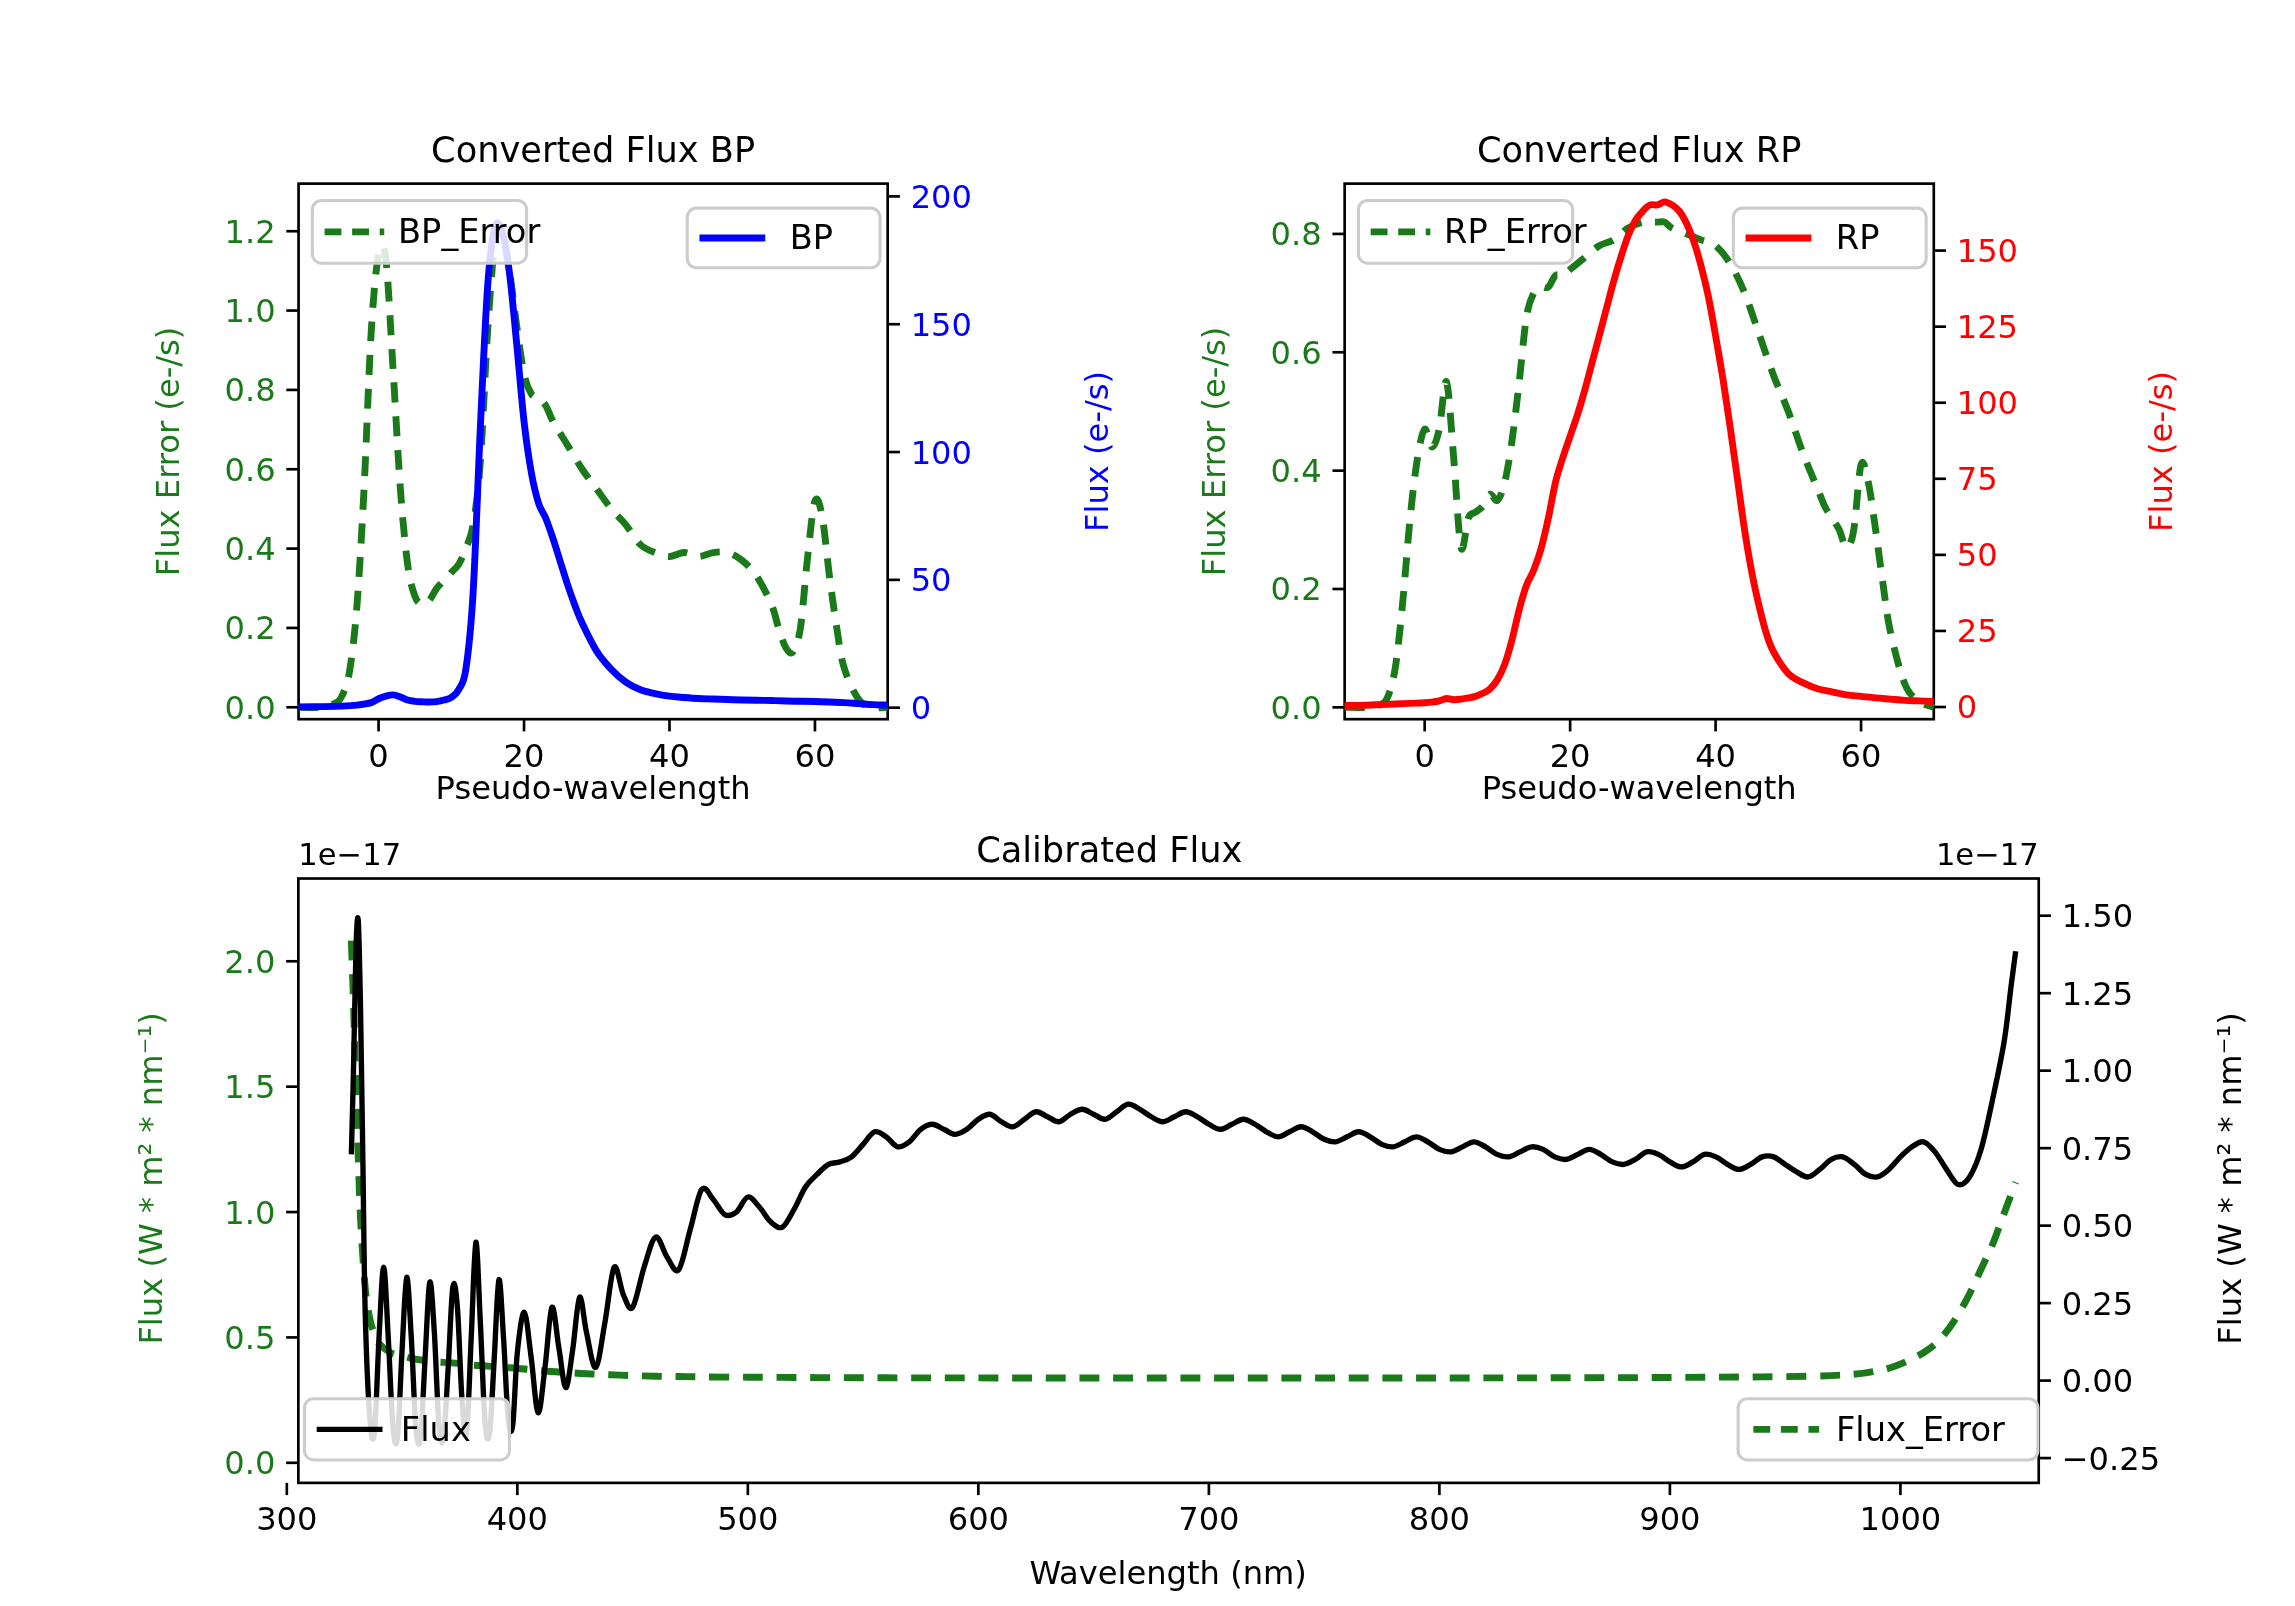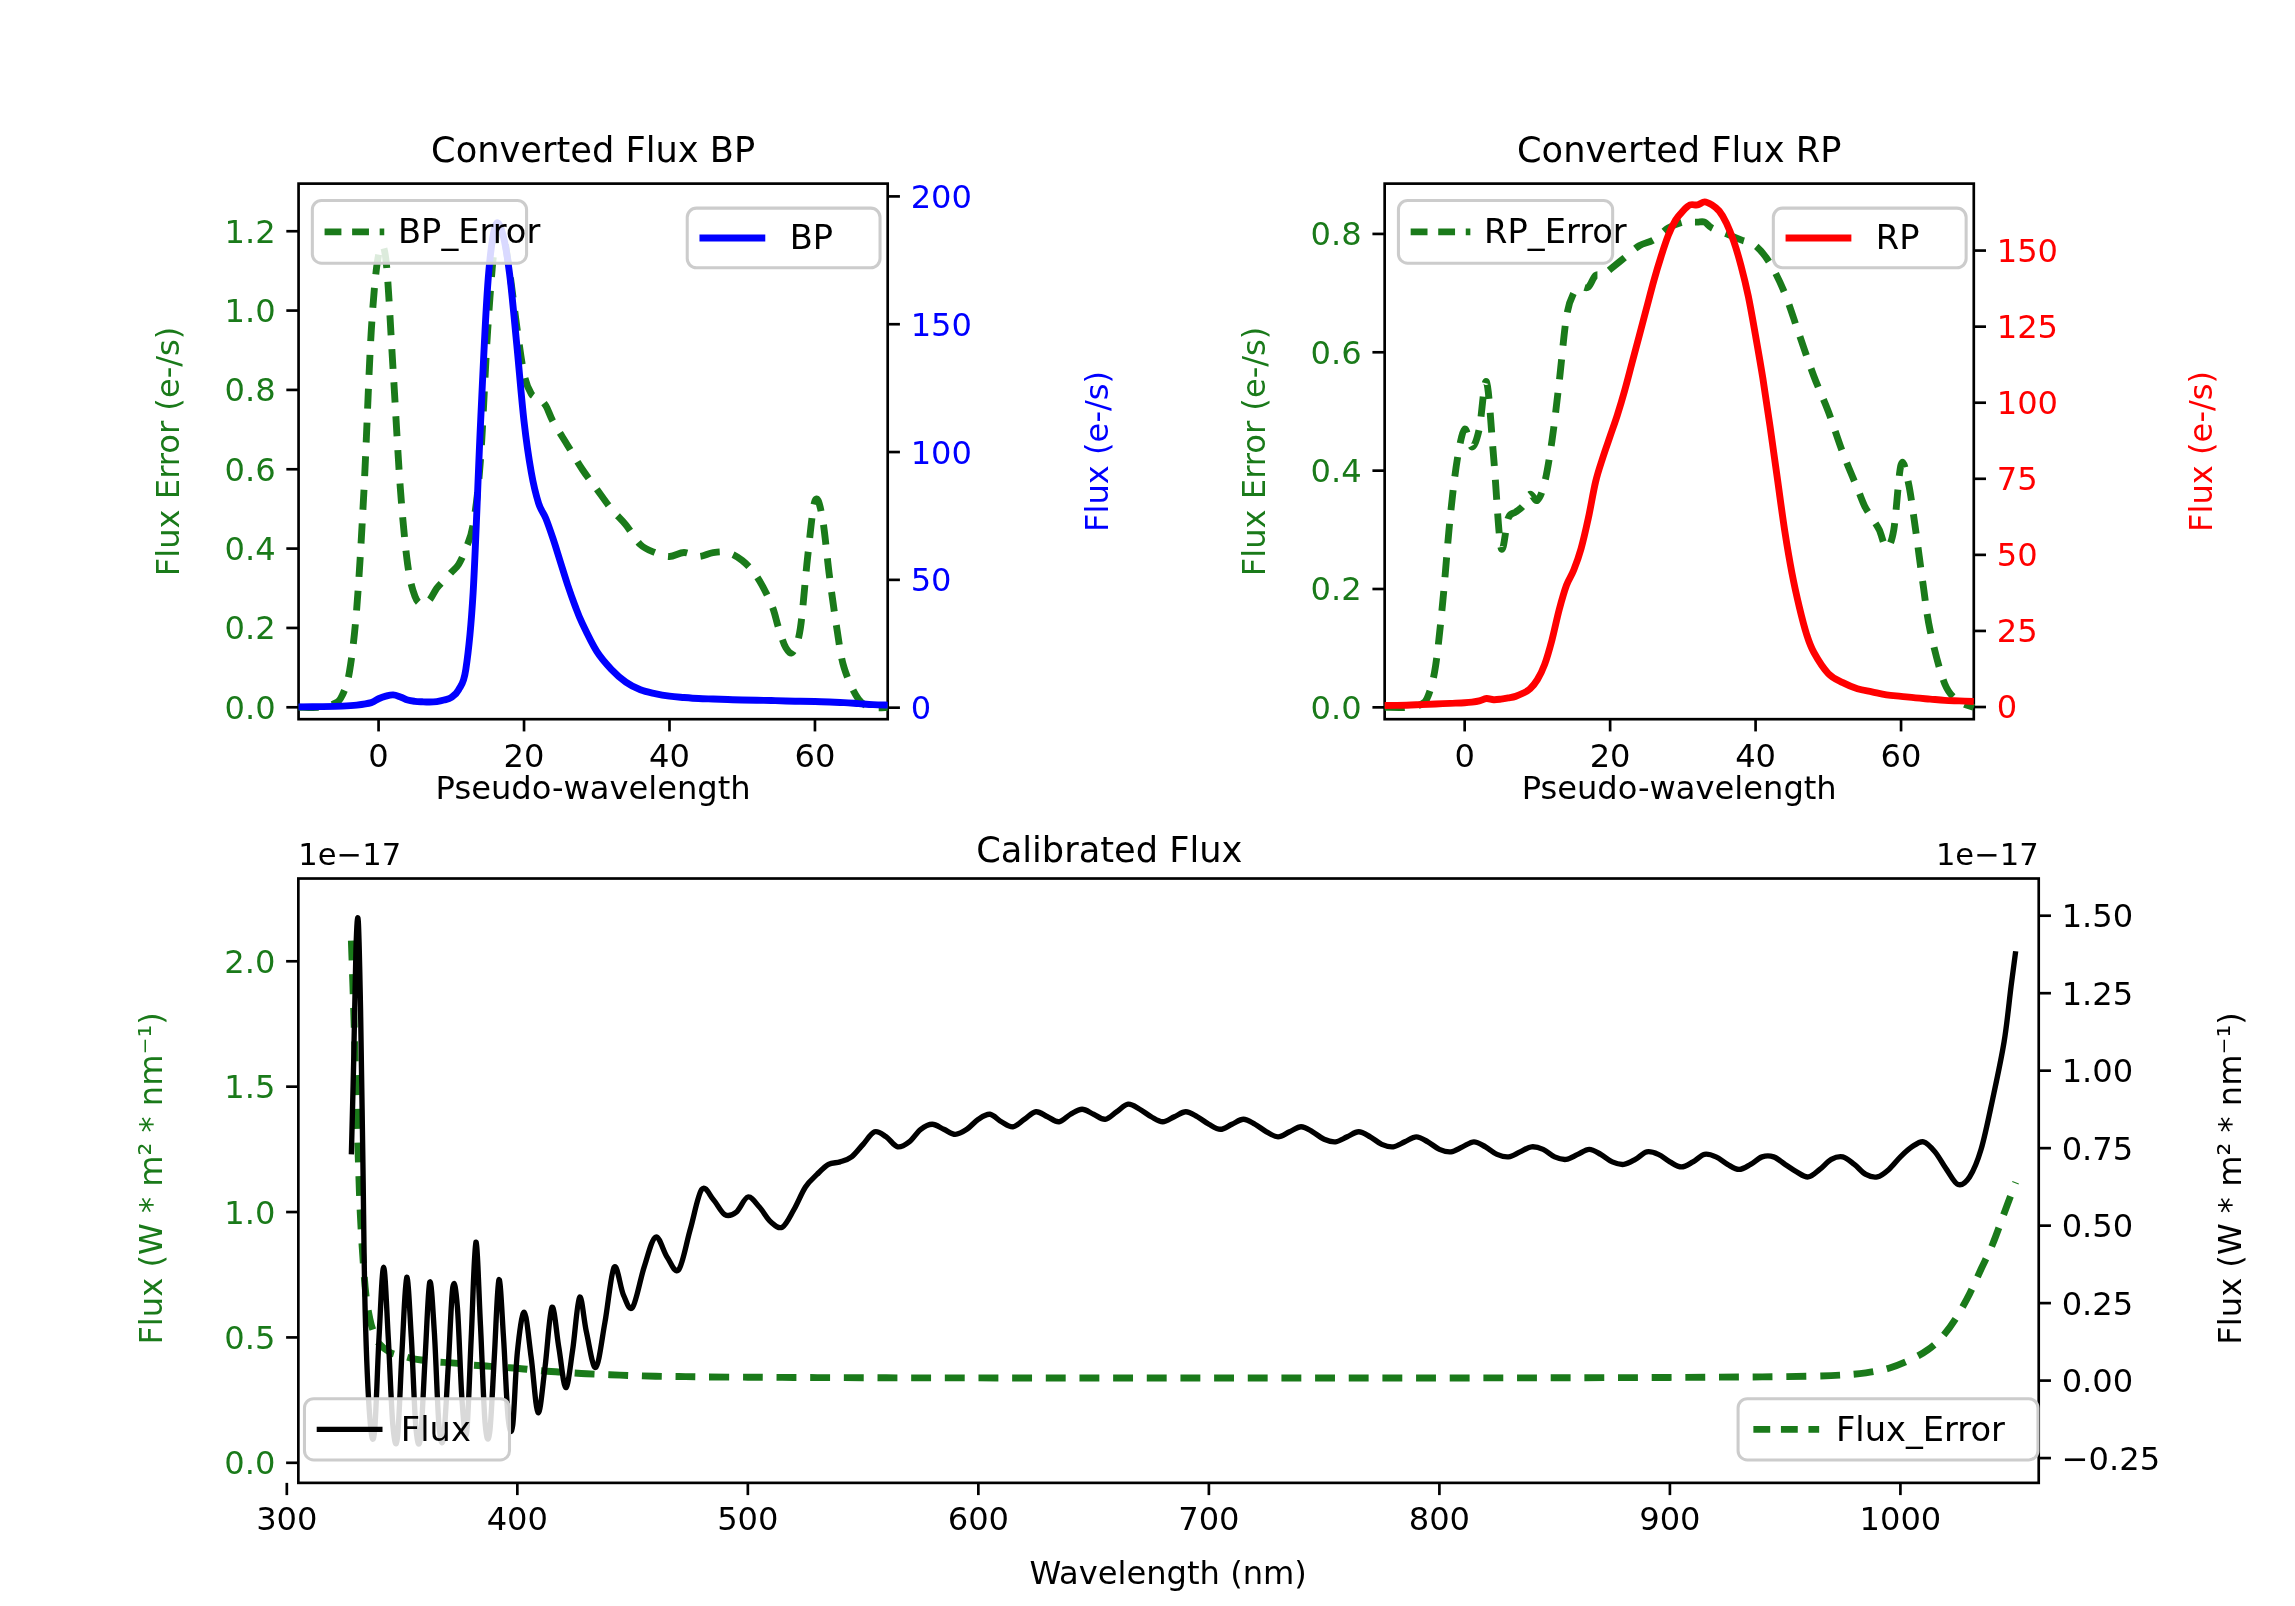--- a/index.html
+++ b/index.html
@@ -93,21 +93,21 @@
         <line x1="914" y1="311" x2="1000" y2="311" stroke="#0000ff" stroke-width="9"></line>
         <text class="legtxt" x="1032" y="326">BP</text>
       </g>
 
       <text class="axlbl green" x="234" y="590" transform="rotate(-90 234 590)" text-anchor="middle">Flux Error (e-/s)</text>
       <text class="axlbl blue" x="1448" y="590" transform="rotate(-90 1448 590)" text-anchor="middle">Flux (e-/s)</text>
       <text class="axlbl black" x="775" y="1044" text-anchor="middle">Pseudo-wavelength</text>
     </svg>
   </div>
 
-  <div class="panel" style="left:1132px;top:0px;width:1148px;height:811px;">
+  <div class="panel" style="left:1092px;top:0px;width:1148px;height:811px;">
     <svg width="1148" height="811" viewBox="0 0 1500 1060">
       <text class="ttl" x="715" y="212">Converted Flux RP</text>
 
       <rect class="spine" x="330" y="240" width="770" height="700"></rect>
 
       <g id="rp-left-ticks">
           <line x1="314" y1="924.5303867403314" x2="330" y2="924.5303867403314" class="tmark"></line>
           <text x="300" y="939.5303867403314" text-anchor="end" class="tick green">0.0</text>
           <line x1="314" y1="769.8342541436464" x2="330" y2="769.8342541436464" class="tmark"></line>
           <text x="300" y="784.8342541436464" text-anchor="end" class="tick green">0.2</text>

